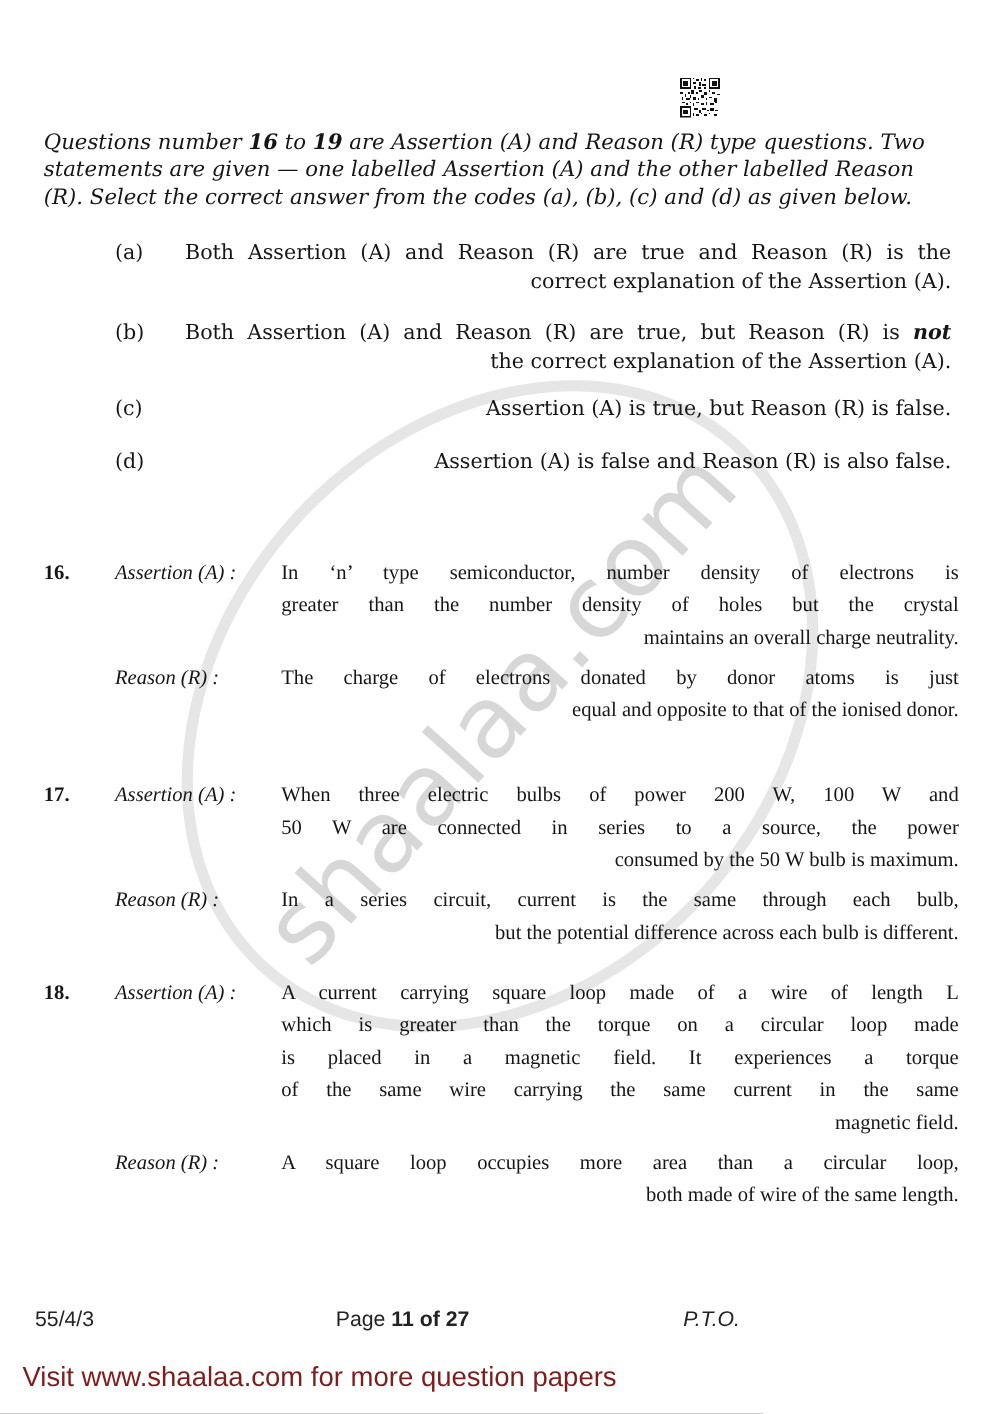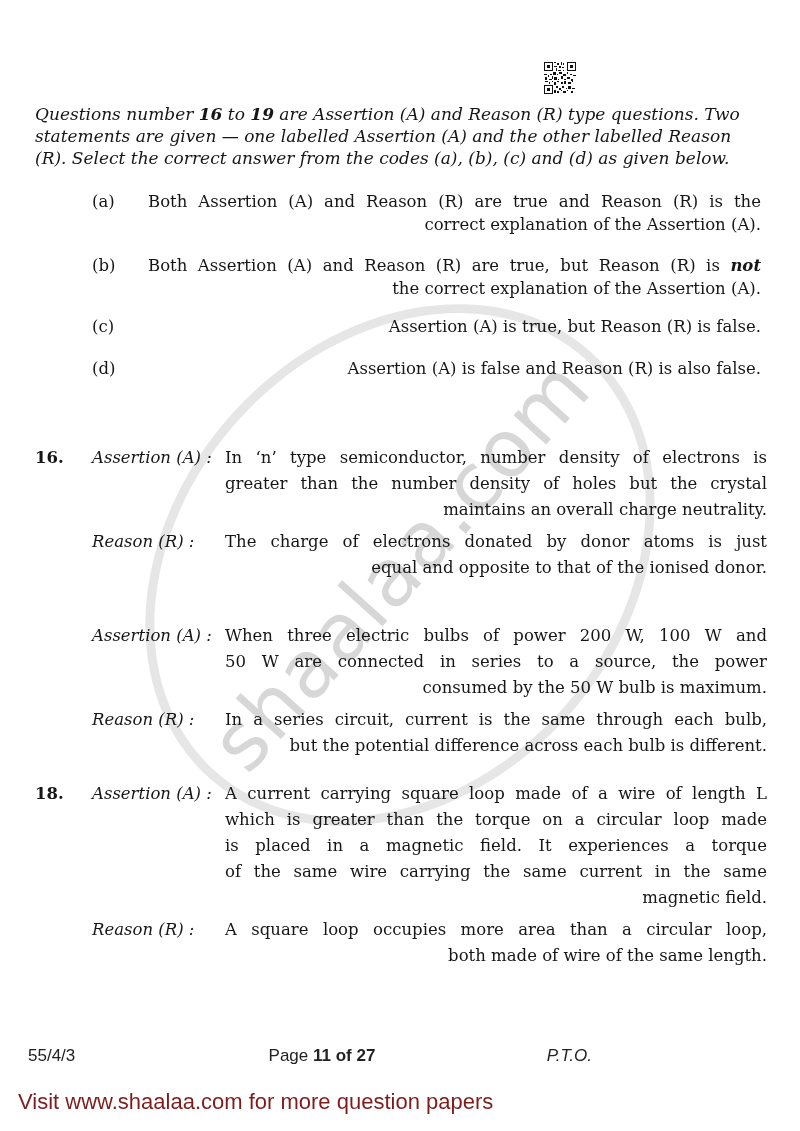--- a/index.html
+++ b/index.html
@@ -20,21 +20,21 @@
                 line-height:22px;}
   .instructions .bnum{font-weight:bold;}
   
   .option{left:92px;width:670px;display:grid;grid-template-columns:56px 613px;
           font-size:16.5px;line-height:23px;}
   .jline{text-align:justify;text-align-last:justify;}
   .lline{text-align:right;}
   .boldword{font-weight:bold;font-style:italic;}
   
   .question{left:35px;width:732px;display:grid;grid-template-columns:57px 133px 542px;
-            row-gap:6px;font-size:16.5px;line-height:26px;}
+            row-gap:6px;font-size:16.5px;line-height:26px;font-family:Liberation Serif, serif;}
   .qnum{grid-column:1;grid-row:1;font-weight:bold;}
   .alabel{grid-column:2;grid-row:1;font-style:italic;}
   .abody{grid-column:3;grid-row:1;}
   .rlabel{grid-column:2;grid-row:2;font-style:italic;}
   .rbody{grid-column:3;grid-row:2;}
   
   .footer{left:0;top:1046px;width:644px;height:22px;font-family:"Liberation Sans",sans-serif;
           font-size:17px;color:#222;}
   .paper-code{position:absolute;left:28px;top:0;}
   .page-center{position:absolute;left:0;right:0;top:0;text-align:center;}
@@ -164,20 +164,21 @@
       <div class="lline">maintains an overall charge neutrality.</div>
     </div>
     <div class="rlabel">Reason (R) :</div>
     <div class="rbody">
       <div class="jline">The charge of electrons donated by donor atoms is just</div>
       <div class="lline">equal and opposite to that of the ionised donor.</div>
     </div>
   </div>
 
   <div class="abs question z" style="top:623px">
+    <div class="qnum">17.</div>
     <div class="alabel">Assertion (A) :</div>
     <div class="abody">
       <div class="jline">When three electric bulbs of power 200 W, 100 W and</div>
       <div class="jline">50 W are connected in series to a source, the power</div>
       <div class="lline">consumed by the 50 W bulb is maximum.</div>
     </div>
     <div class="rlabel">Reason (R) :</div>
     <div class="rbody">
       <div class="jline">In a series circuit, current is the same through each bulb,</div>
       <div class="lline">but the potential difference across each bulb is different.</div>

